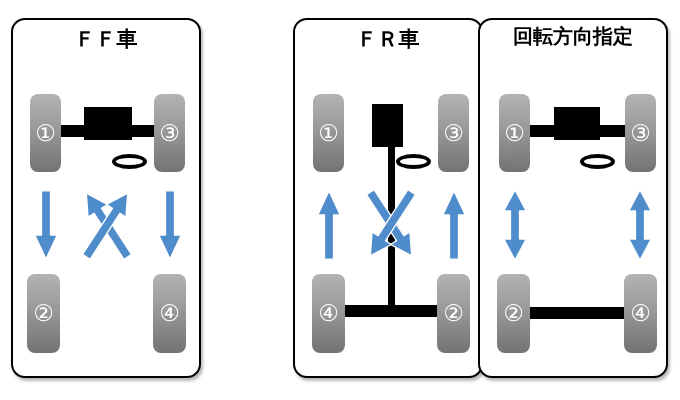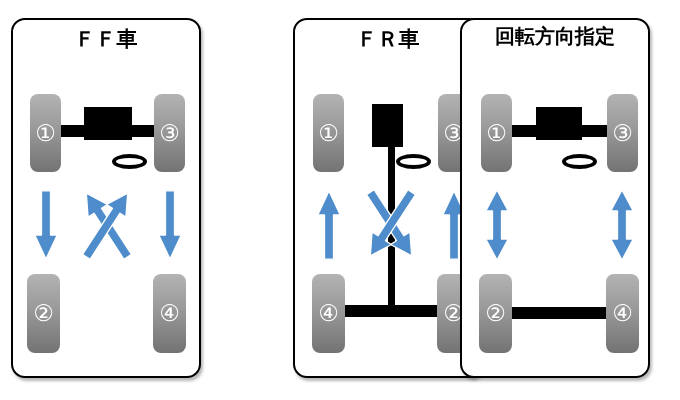--- a/index.html
+++ b/index.html
@@ -129,21 +129,21 @@
     </svg>
 
     <div class="tire rear" style="left:17px; top:254px;">
       <span>④</span>
     </div>
     <div class="tire rear" style="left:142px; top:254px;">
       <span>②</span>
     </div>
   </div>
 
-  <div class="panel" style="left:460px;">
+  <div class="panel" style="left:478px;">
     <div class="panel-title two-line">
       <span class="title-line">回転方向指定</span>
     </div>
 
     <div class="blk" style="left:48px; top:105px; width:98px; height:12px;"></div>
     <div class="blk" style="left:74px; top:87px; width:46px; height:33px;"></div>
     <div class="ring" style="left:100px; top:134px;"></div>
     <div class="blk" style="left:47px; top:287px; width:98px; height:12px;"></div>
 
     <div class="tire" style="left:19px; top:74px;">

